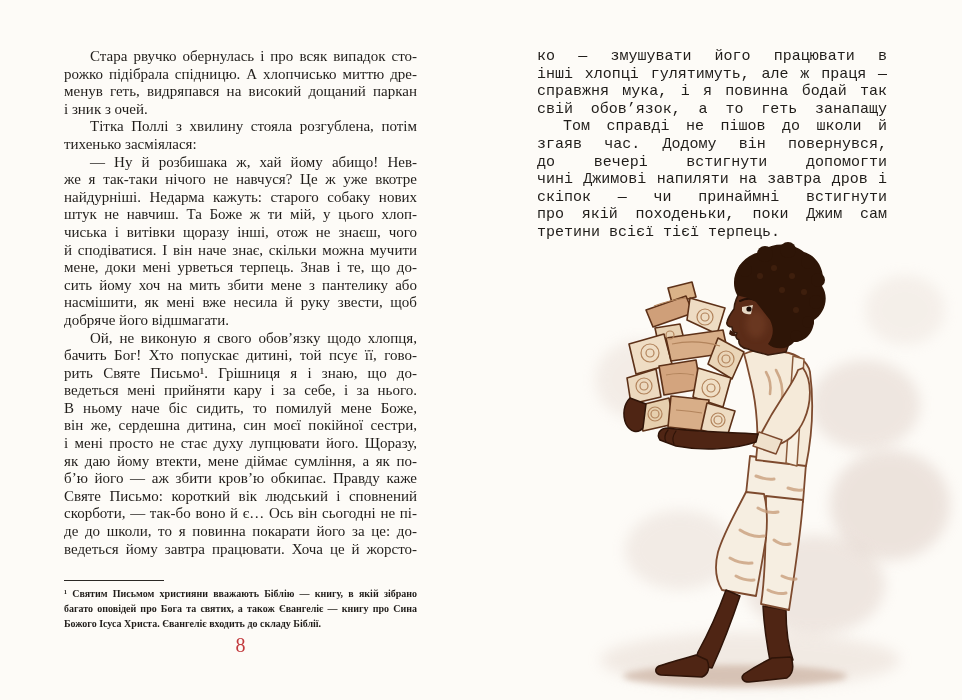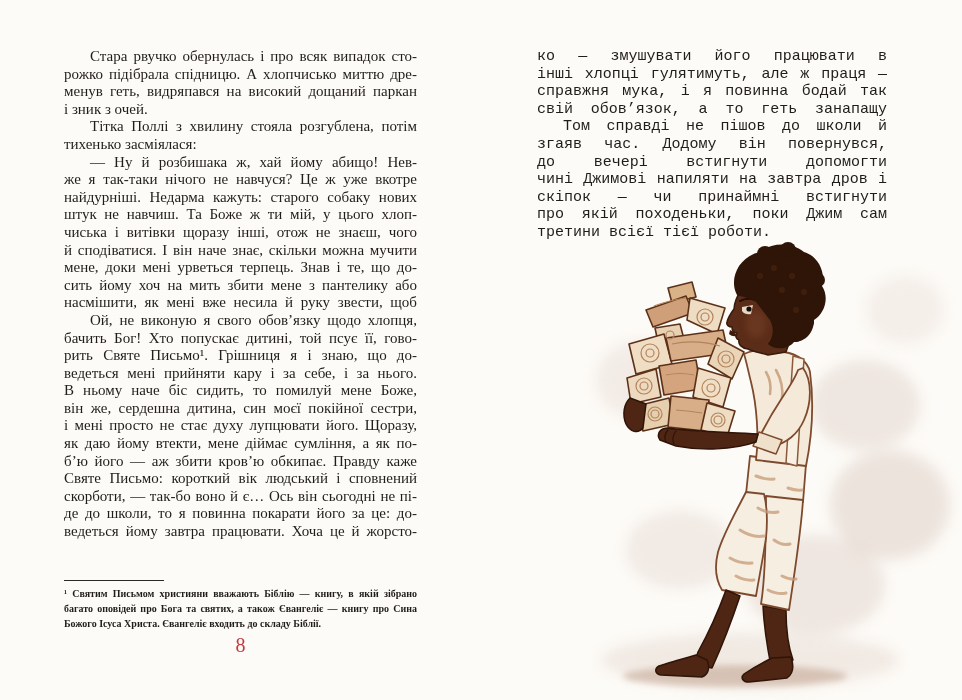--- a/index.html
+++ b/index.html
@@ -56,20 +56,21 @@
     <div class="para indent">
       <div class="tline">— Ну й розбишака ж, хай йому абищо! Нев-</div>
       <div class="tline">же я так-таки нічого не навчуся? Це ж уже вкотре</div>
       <div class="tline">найдурніші. Недарма кажуть: старого собаку нових</div>
       <div class="tline">штук не навчиш. Та Боже ж ти мій, у цього хлоп-</div>
       <div class="tline">чиська і витівки щоразу інші, отож не знаєш, чого</div>
       <div class="tline">й сподіватися. І він наче знає, скільки можна мучити</div>
       <div class="tline">мене, доки мені урветься терпець. Знав і те, що до-</div>
       <div class="tline">сить йому хоч на мить збити мене з пантелику або</div>
       <div class="tline">насмішити, як мені вже несила й руку звести, щоб</div>
+      <div class="tline lastline">добряче його відшмагати.</div>
     </div>
     <div class="para indent">
       <div class="tline">Ой, не виконую я свого обов’язку щодо хлопця,</div>
       <div class="tline">бачить Бог! Хто попускає дитині, той псує її, гово-</div>
       <div class="tline">рить Святе Письмо¹. Грішниця я і знаю, що до-</div>
       <div class="tline">ведеться мені прийняти кару і за себе, і за нього.</div>
       <div class="tline">В ньому наче біс сидить, то помилуй мене Боже,</div>
       <div class="tline">він же, сердешна дитина, син моєї покійної сестри,</div>
       <div class="tline">і мені просто не стає духу лупцювати його. Щоразу,</div>
       <div class="tline">як даю йому втекти, мене діймає сумління, а як по-</div>
@@ -97,21 +98,21 @@
       <div class="tline">справжня мука, і я повинна бодай так виконувати</div>
       <div class="tline lastline">свій обов’язок, а то геть занапащу хлопця.</div>
     </div>
     <div class="para indent">
       <div class="tline">Том справді не пішов до школи й дуже приємно</div>
       <div class="tline">згаяв час. Додому він повернувся, тільки-тільки щоб</div>
       <div class="tline">до вечері встигнути допомогти чорношкірому хлоп-</div>
       <div class="tline">чині Джимові напиляти на завтра дров і нащипати</div>
       <div class="tline">скіпок — чи принаймні встигнути розповісти нових</div>
       <div class="tline">про якій походеньки, поки Джим сам зробив зо дві</div>
-      <div class="tline lastline">третини всієї тієї роботи.</div>
+      <div class="tline lastline">третини всієї тієї терпець.</div>
     </div>
   </div>
 
 <svg id="illustration" viewBox="0 0 400 460" xmlns="http://www.w3.org/2000/svg">
   <defs>
     <filter id="blur8" x="-60%" y="-60%" width="220%" height="220%">
         <feGaussianBlur stdDeviation="7"></feGaussianBlur>
       </filter>
     <filter id="blur3" x="-40%" y="-40%" width="180%" height="180%">
         <feGaussianBlur stdDeviation="3"></feGaussianBlur>

